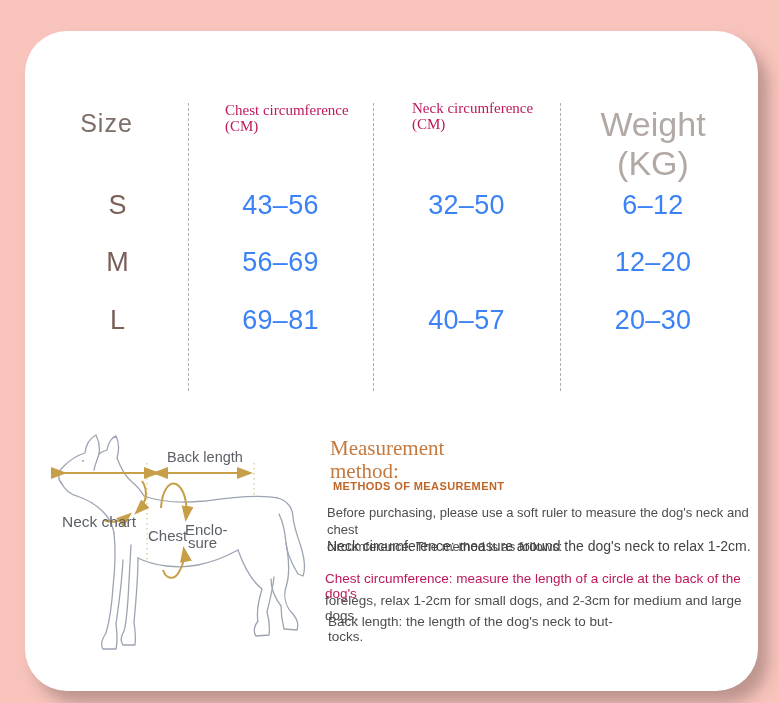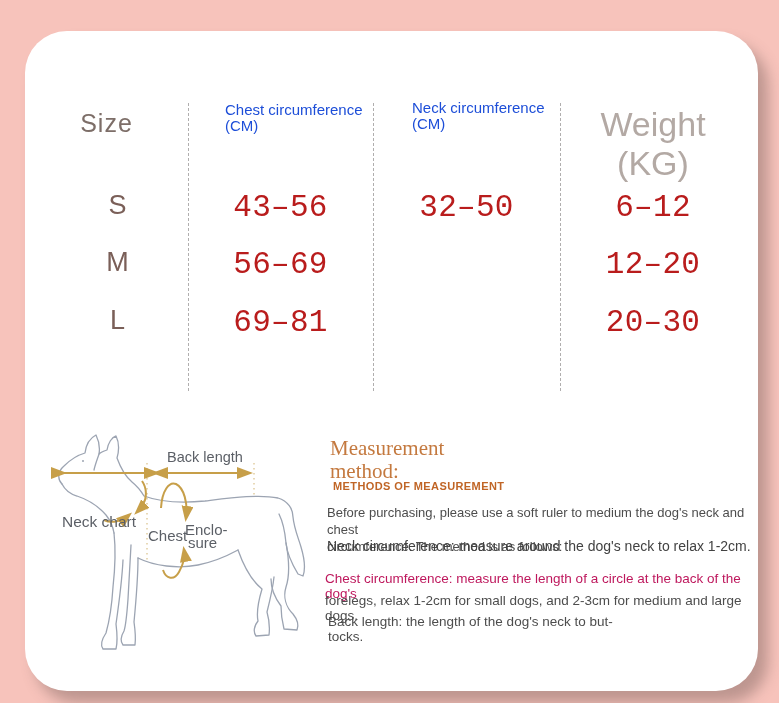--- a/index.html
+++ b/index.html
@@ -27,37 +27,37 @@
   }
   .d1 { left: 163px; } .d2 { left: 348px; } .d3 { left: 535px; }
 
   .size-header {
     position: absolute; left: 0; top: 78px; width: 163px;
     text-align: center;
     font-size: 25px; color: #7d6e68; letter-spacing: 1px;
   }
   .col-header {
     position: absolute; top: 71px;
-    font-size: 15px; line-height: 16px; color: #1d4ed8;
+    font-size: 15px; line-height: 16px; color: #be185d; font-family: Liberation Serif, serif;
   }
   .col-header.chest { left: 200px; }
   .col-header.neck  { left: 387px; top: 69px; }
   .weight-header {
     position: absolute; left: 535px; top: 74px; width: 186px;
     text-align: center;
     font-size: 34px; color: #b3a9a4;
   }
   .trow { position: absolute; left: 0; width: 721px; height: 32px; }
   .r0 { top: 159px; } .r1 { top: 216px; } .r2 { top: 274px; } .r3 { top: 335px; }
   .cell { position: absolute; top: 0; height: 32px; text-align: center; }
   .cell.c-size   { left: 0;     width: 185px; font-size: 27px; color: #7a5f58; }
   .cell.c-chest  { left: 163px; width: 185px; }
   .cell.c-neck   { left: 348px; width: 187px; }
   .cell.c-weight { left: 535px; width: 186px; }
-  .val { font-size: 31px; color: #b91c1c; letter-spacing: 0.3px; font-family: Liberation Mono, monospace; }
+  .val { font-size: 27px; color: #3b82f6; letter-spacing: 0.3px; }
 
   
   .dog-svg { position: absolute; left: 17px; top: 392px; }
 
   .m-title {
     position: absolute; left: 305px; top: 406px;
     font-size: 21px; line-height: 23px; color: #c4793f; font-family: Liberation Serif, serif;
   }
   .m-sub {
     position: absolute; left: 308px; top: 449px;
@@ -108,20 +108,21 @@
       <div class="cell c-weight val">6–12</div>
     </div>
     <div class="trow r1">
       <div class="cell c-size">M</div>
       <div class="cell c-chest val">56–69</div>
       <div class="cell c-weight val">12–20</div>
     </div>
     <div class="trow r2">
       <div class="cell c-size">L</div>
       <div class="cell c-chest val">69–81</div>
+      <div class="cell c-neck val">40–57</div>
       <div class="cell c-weight val">20–30</div>
     </div>
 
     <svg class="dog-svg" width="285" height="285" viewBox="0 0 285 285">
       <defs>
         <marker id="arrG" markerWidth="9" markerHeight="8" refX="6" refY="3" orient="auto">
           <path d="M0,0 L8,3 L0,6 Z" fill="#c79f49"></path>
         </marker>
       </defs>
 
@@ -166,21 +167,21 @@
       <text x="143" y="112" font-size="15">Enclo-</text>
       <text x="146" y="125" font-size="15">sure</text>
     </svg>
 
     <div class="m-title">
       <div>Measurement</div>
       <div>method:</div>
     </div>
     <div class="m-sub">METHODS OF MEASUREMENT</div>
     <div class="m-intro">
-      <div>Before purchasing, please use a soft ruler to medium the dog's neck and chest</div>
+      <div>Before purchasing, please use a soft ruler to measure the dog's neck and chest</div>
       <div>circumference. The method is as follows:</div>
     </div>
     <div class="m-neck">Neck circumference: measure around the dog's neck to relax 1-2cm.</div>
     <div class="m-chest1">Chest circumference: measure the length of a circle at the back of the dog's</div>
     <div class="m-chest2">forelegs, relax 1-2cm for small dogs, and 2-3cm for medium and large dogs.</div>
     <div class="m-back">
       <div>Back length: the length of the dog's neck to but-</div>
       <div>tocks.</div>
     </div>
 

